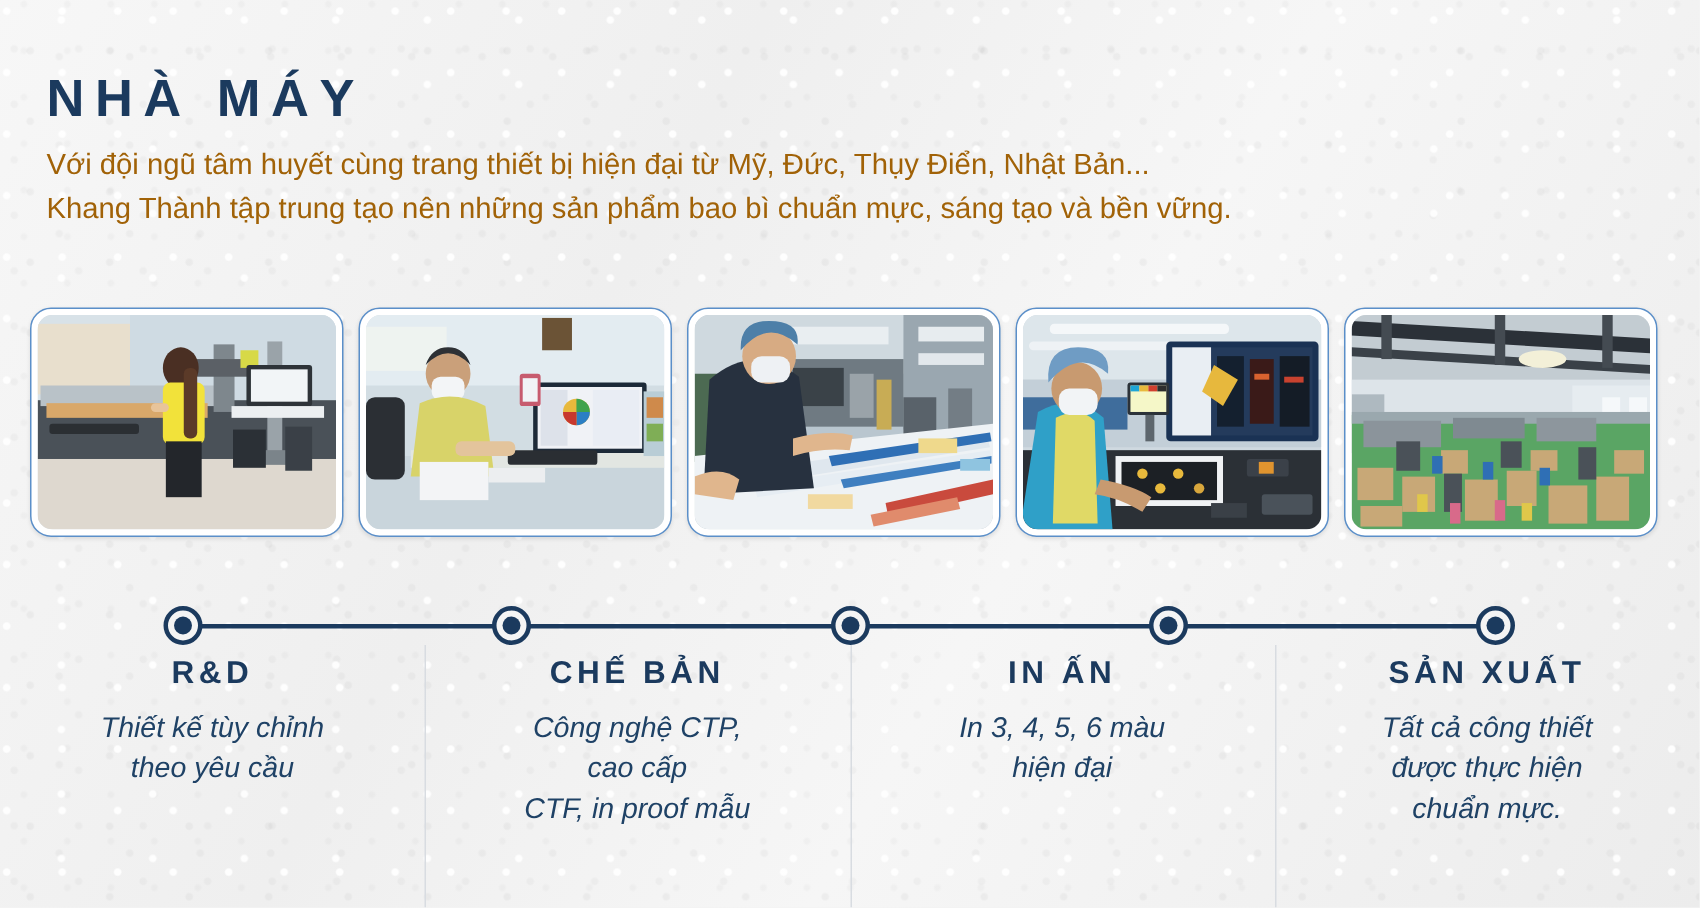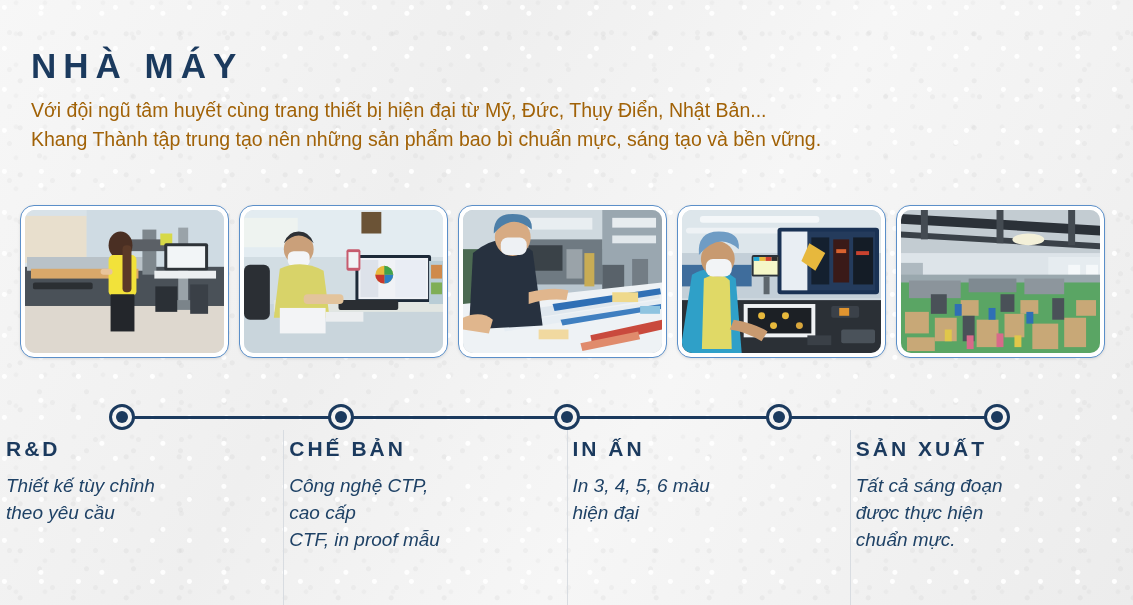--- a/index.html
+++ b/index.html
@@ -59,21 +59,21 @@
     position:absolute;inset:0;border-radius:50%;
     border:3px solid #1b3a5e;background:#f4f4f4;box-sizing:border-box;
   }
   .tl-dot .core{
     position:absolute;left:7px;top:7px;width:12px;height:12px;
     border-radius:50%;background:#1b3a5e;
   }
 
   
   .columns{position:absolute;left:0;top:430px;width:1133px;height:175px;display:flex;}
-  .col{flex:1 1 0;position:relative;text-align:left;padding:0 6px;box-sizing:border-box;}
+  .col{flex:1 1 0;position:relative;text-align:center;padding:0 6px;box-sizing:border-box;}
   .col + .col::before{
     content:"";position:absolute;left:0;top:0;width:1px;height:175px;
     background:#d8dce1;
   }
   .col-title{
     font-size:21px;font-weight:bold;letter-spacing:3px;color:#1b3a5e;
     margin:8px 0 14px 0;line-height:1;white-space:nowrap;
   }
   .col-desc{font-size:19px;line-height:1.42;color:#1f4266;}
   .col-desc div{margin:0;font-style:italic;}
@@ -349,21 +349,21 @@
       <div class="col-title">IN ẤN</div>
       <div class="col-desc">
         <div>In 3, 4, 5, 6 màu</div>
         <div>hiện đại</div>
       </div>
     </div>
 
     <div class="col">
       <div class="col-title">SẢN XUẤT</div>
       <div class="col-desc">
-        <div>Tất cả sáng đoạn</div>
+        <div>Tất cả công thiết</div>
         <div>được thực hiện</div>
         <div>chuẩn mực.</div>
       </div>
     </div>
 
 
   </div>
 
 </div>
 

